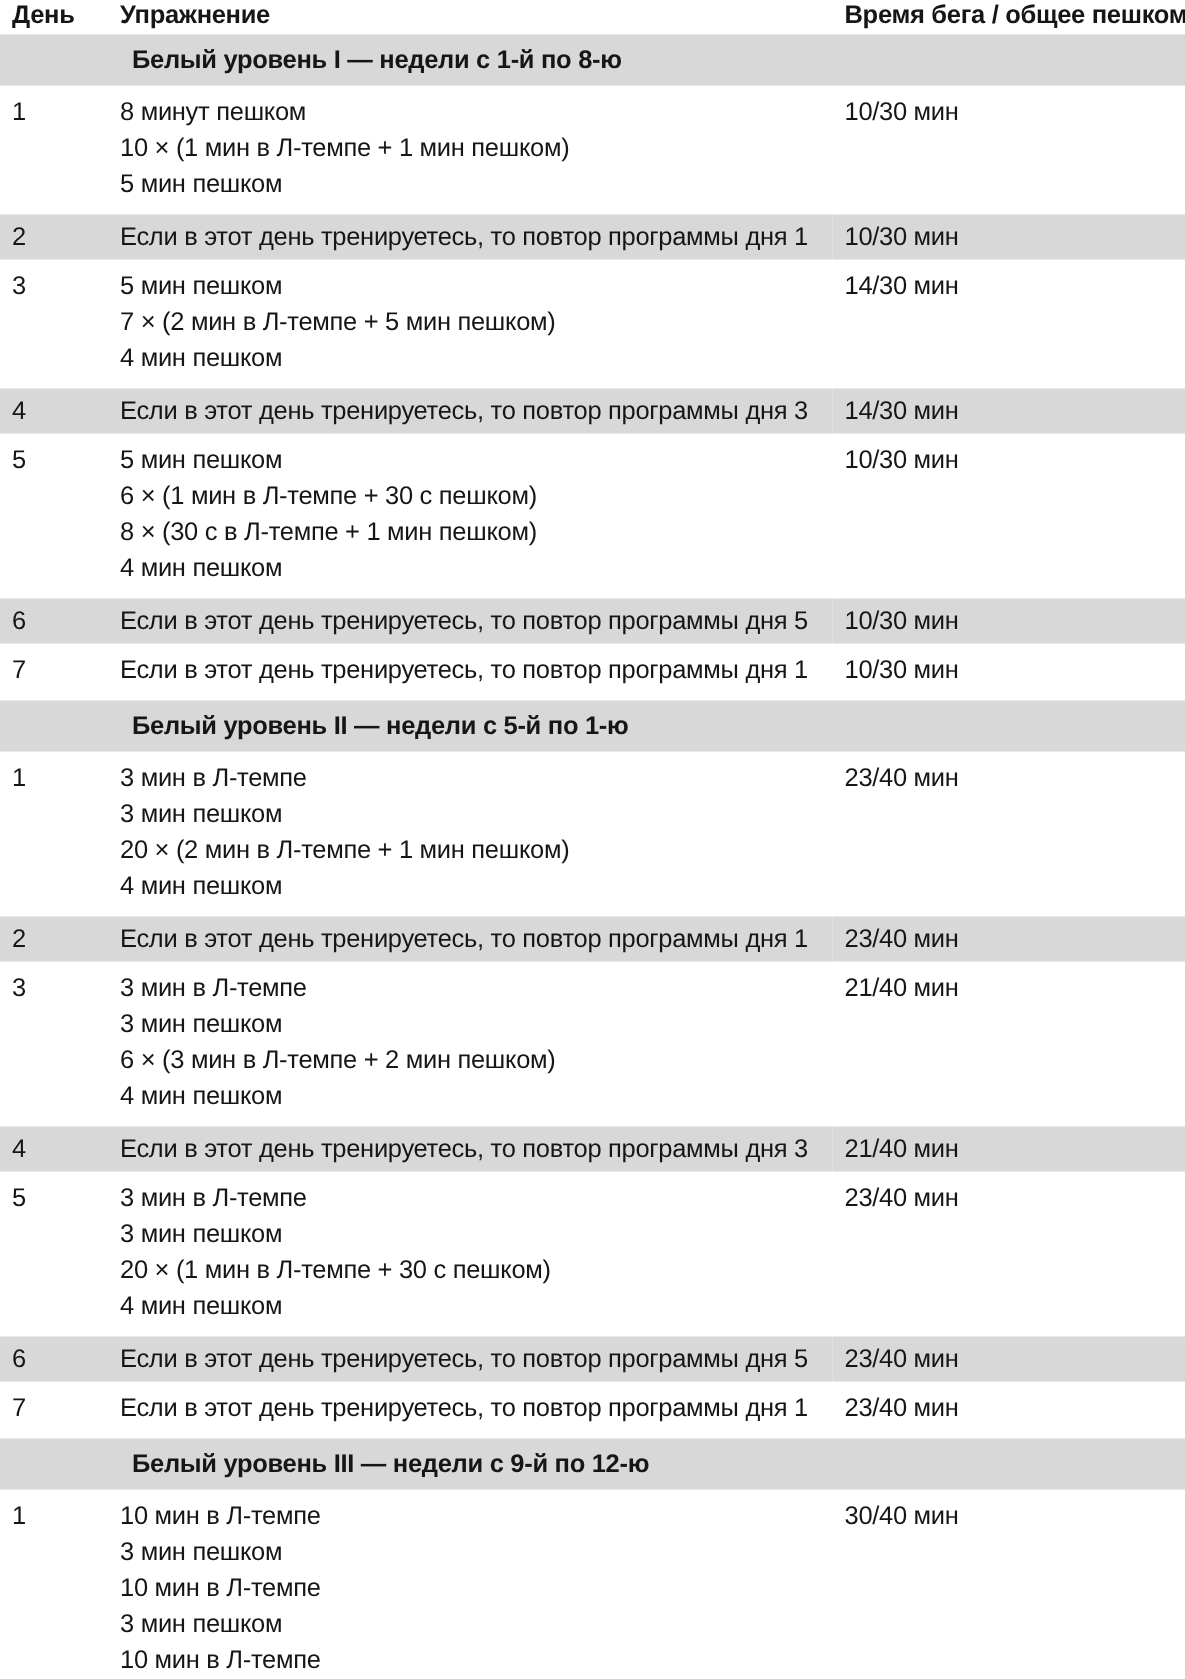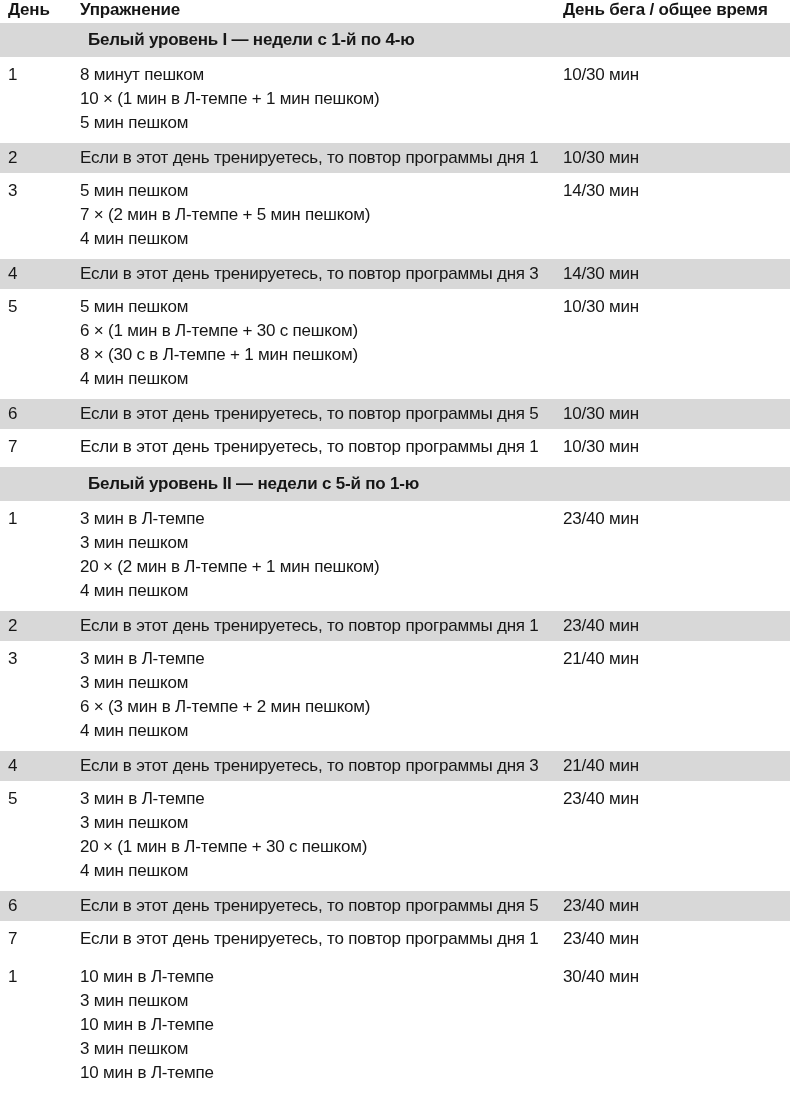--- a/index.html
+++ b/index.html
@@ -68,26 +68,26 @@
   <table class="training">
     <colgroup>
       <col class="c-day">
       <col class="c-ex">
       <col class="c-time">
     </colgroup>
     <thead>
       <tr>
         <th class="day-h">День</th>
         <th class="ex-h">Упражнение</th>
-        <th class="time-h">День бега / общее время</th>
+        <th class="time-h">Время бега / общее пешком</th>
       </tr>
     </thead>
     <tbody id="table-body">
         <tr class="section-row">
-          <td colspan="3">Белый уровень I — недели с 1-й по 4-ю</td>
+          <td colspan="3">Белый уровень I — недели с 1-й по 8-ю</td>
         </tr>
         <tr class="day-row">
           <td class="day-cell">1</td>
           <td class="ex-cell">
             <div class="ex-line">8 минут пешком</div>
             <div class="ex-line">10 × (1 мин в Л-темпе + 1 мин пешком)</div>
             <div class="ex-line">5 мин пешком</div>
           </td>
           <td class="time-cell">10/30 мин</td>
         </tr>
@@ -192,20 +192,23 @@
           </td>
           <td class="time-cell">23/40 мин</td>
         </tr>
         <tr class="day-row">
           <td class="day-cell">7</td>
           <td class="ex-cell">
             <div class="ex-line">Если в этот день тренируетесь, то повтор программы дня 1</div>
           </td>
           <td class="time-cell">23/40 мин</td>
         </tr>
+        <tr class="section-row">
+          <td colspan="3">Белый уровень III — недели с 9-й по 12-ю</td>
+        </tr>
         <tr class="day-row">
           <td class="day-cell">1</td>
           <td class="ex-cell">
             <div class="ex-line">10 мин в Л-темпе</div>
             <div class="ex-line">3 мин пешком</div>
             <div class="ex-line">10 мин в Л-темпе</div>
             <div class="ex-line">3 мин пешком</div>
             <div class="ex-line">10 мин в Л-темпе</div>
           </td>
           <td class="time-cell">30/40 мин</td>

